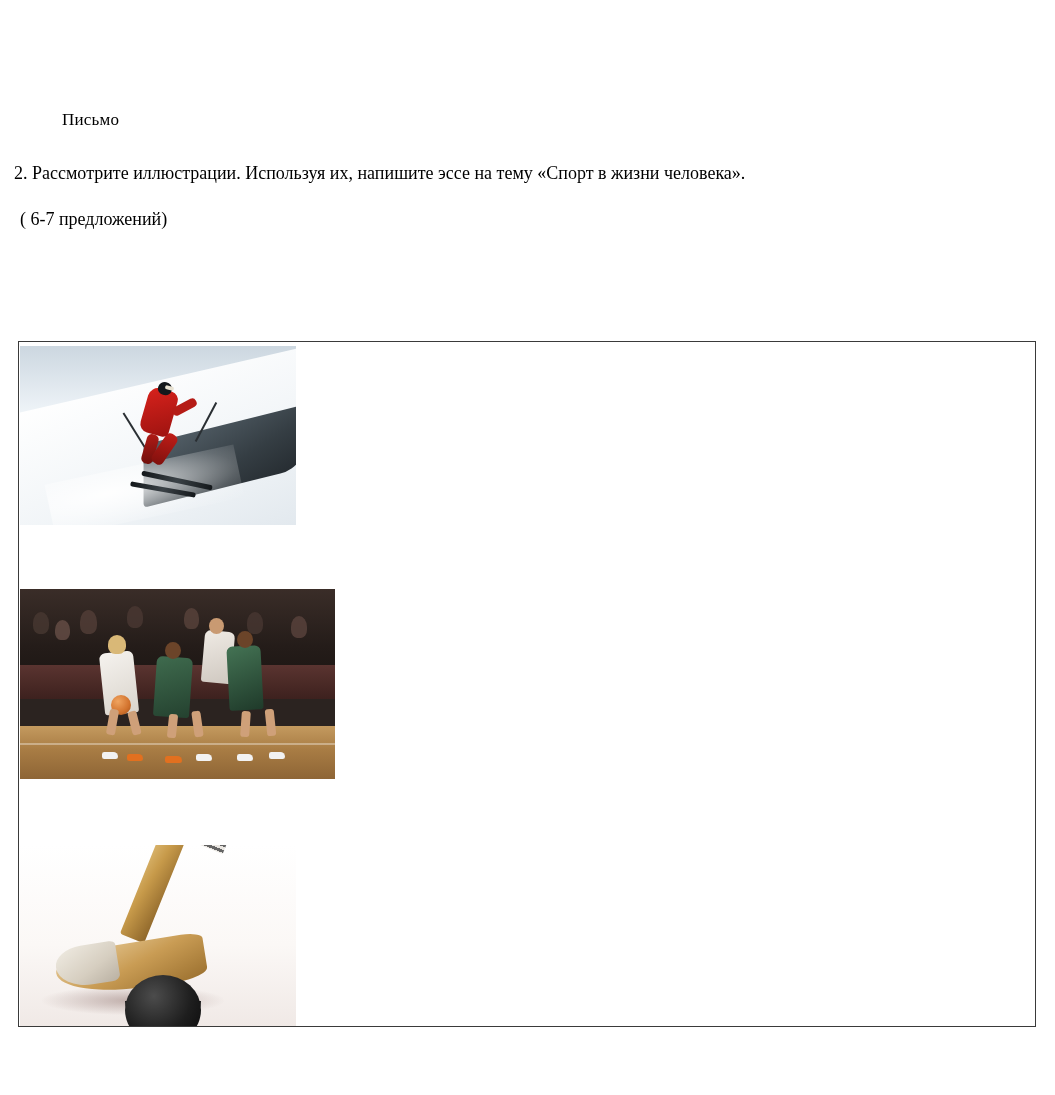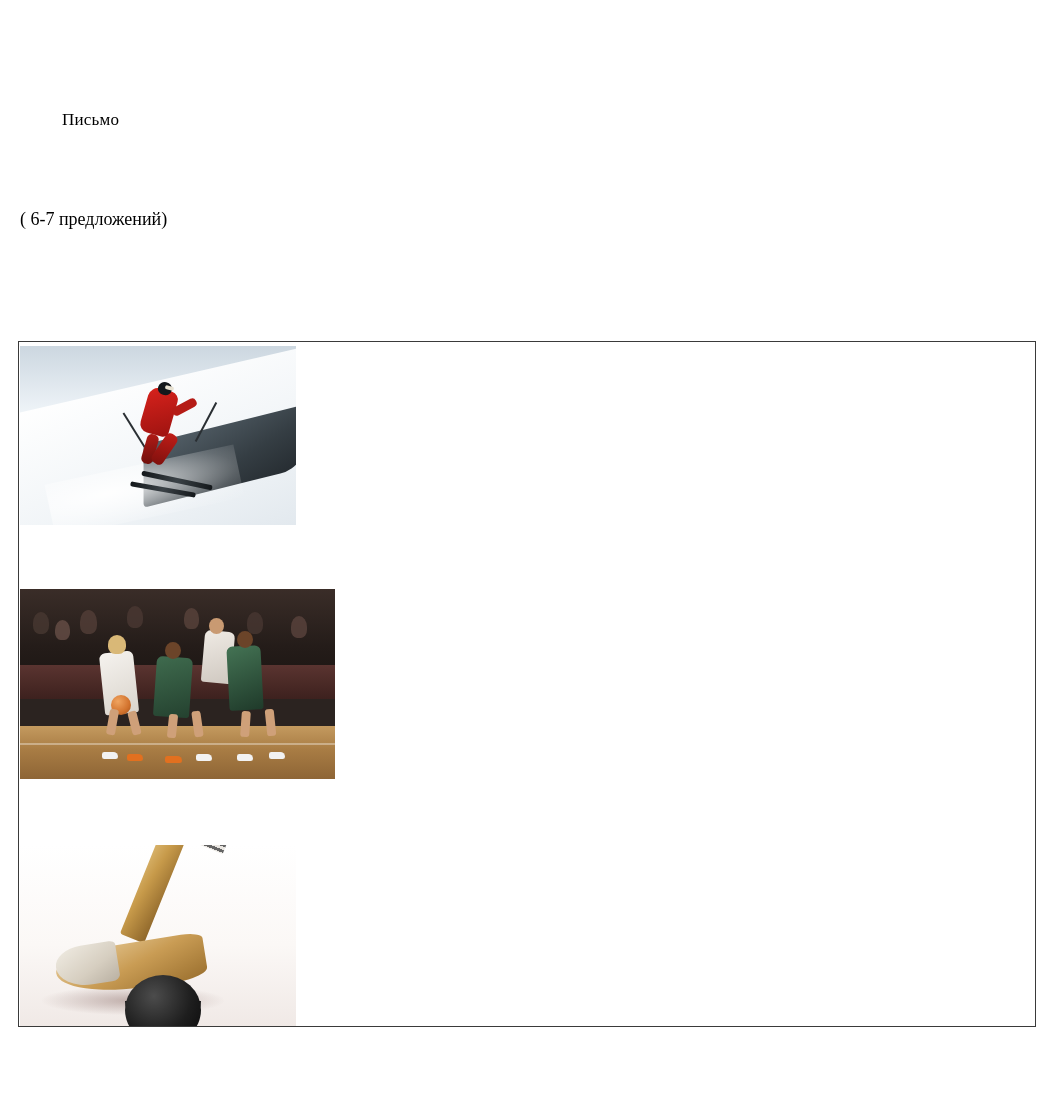--- a/index.html
+++ b/index.html
@@ -324,20 +324,21 @@
     background: linear-gradient(180deg, #141414 0%, #000000 100%);
   }
 </style>
 </head>
 <body>
 
 <div class="page">
 
   <div class="heading">Письмо</div>
 
+  <div class="task-line">2. Рассмотрите иллюстрации. Используя их, напишите эссе на тему «Спорт в жизни человека».</div>
 
   <div class="task-sub">( 6-7 предложений)</div>
 
   <div class="image-box">
 
     <div class="photo photo-ski">
       <div class="ski-sky"></div>
       <div class="ski-slope"></div>
       <div class="ski-darkridge"></div>
       <div class="ski-spray"></div>

